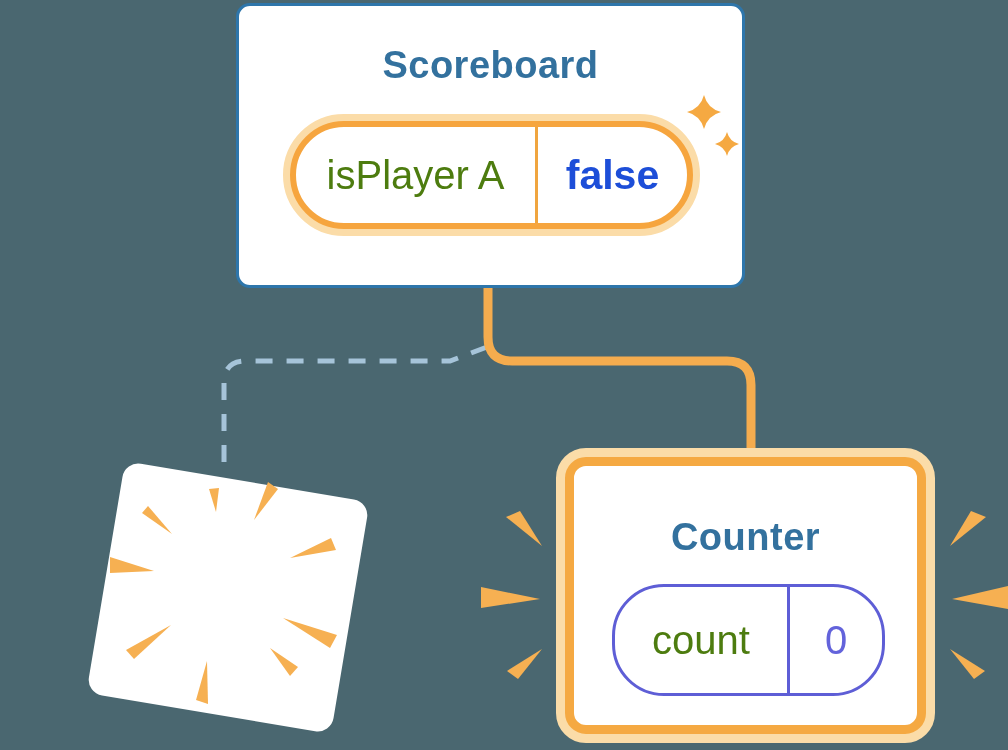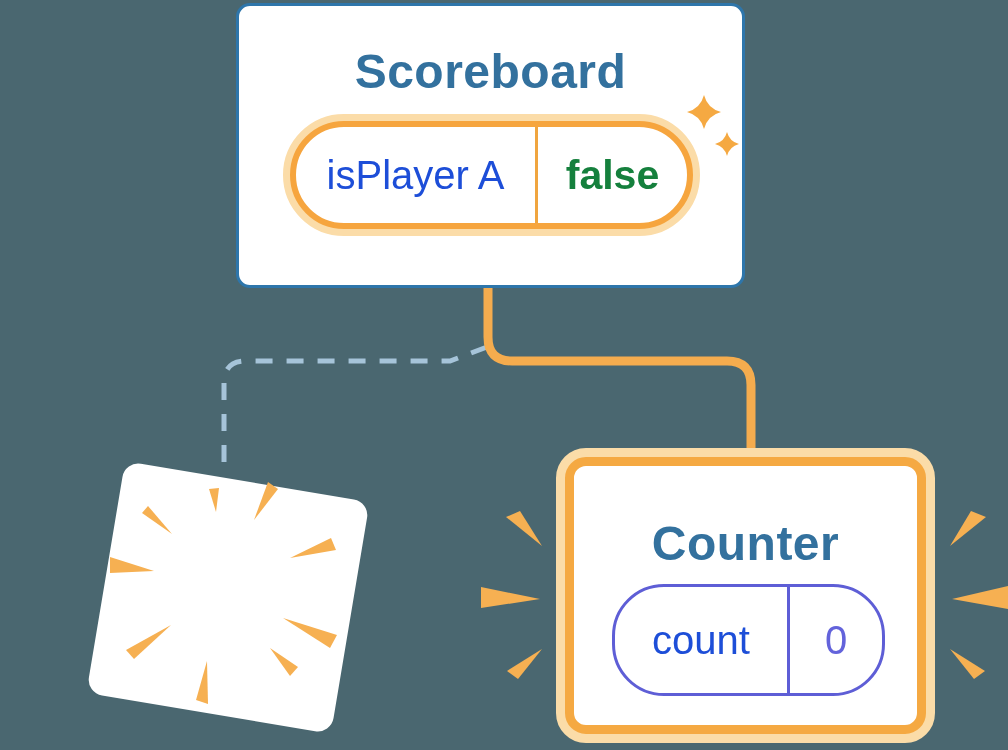--- a/index.html
+++ b/index.html
@@ -9,38 +9,38 @@
     font-family:"Liberation Sans", sans-serif;
   }
   svg.layer{position:absolute;left:0;top:0;width:1008px;height:750px;pointer-events:none;}
 
   
   .scoreboard-card{
     position:absolute;left:236px;top:3px;width:509px;height:285px;
     box-sizing:border-box;background:#fff;border:3px solid #2E76AB;border-radius:14px;
   }
   .card-title{
-    text-align:center;font-size:48px;font-weight:600;color:#33719E;letter-spacing:0.5px;
+    text-align:center;font-size:38px;font-weight:600;color:#33719E;letter-spacing:0.5px;
   }
   .scoreboard-card .card-title{margin-top:38px;}
 
   .sb-pill-outer{
     position:absolute;left:44px;top:108px;width:417px;height:122px;
     box-sizing:border-box;border:7px solid #FBDCA8;border-radius:64px;background:#FBDCA8;
   }
   .sb-pill{
     width:100%;height:100%;box-sizing:border-box;border:6px solid #F6A53E;border-radius:56px;
     background:#fff;display:flex;align-items:stretch;overflow:hidden;
   }
-  .pill-key{display:flex;align-items:center;justify-content:center;font-size:40px;color:#1d4ed8;}
+  .pill-key{display:flex;align-items:center;justify-content:center;font-size:40px;color:#4d7c0f;}
   .sb-pill .pill-key{width:239px;}
   .pill-divider-orange{width:3px;background:#F0A53F;}
   .sb-pill .pill-value{
     flex:1;display:flex;align-items:center;justify-content:center;
-    font-size:41px;font-weight:700;color:#15803d;
+    font-size:41px;font-weight:700;color:#1d4ed8;
   }
 
   
   .destroyed-card{
     position:absolute;left:104px;top:480px;width:248px;height:235px;
     background:#fff;border-radius:16px;transform:rotate(9.5deg);
   }
 
   
   .counter-card{

